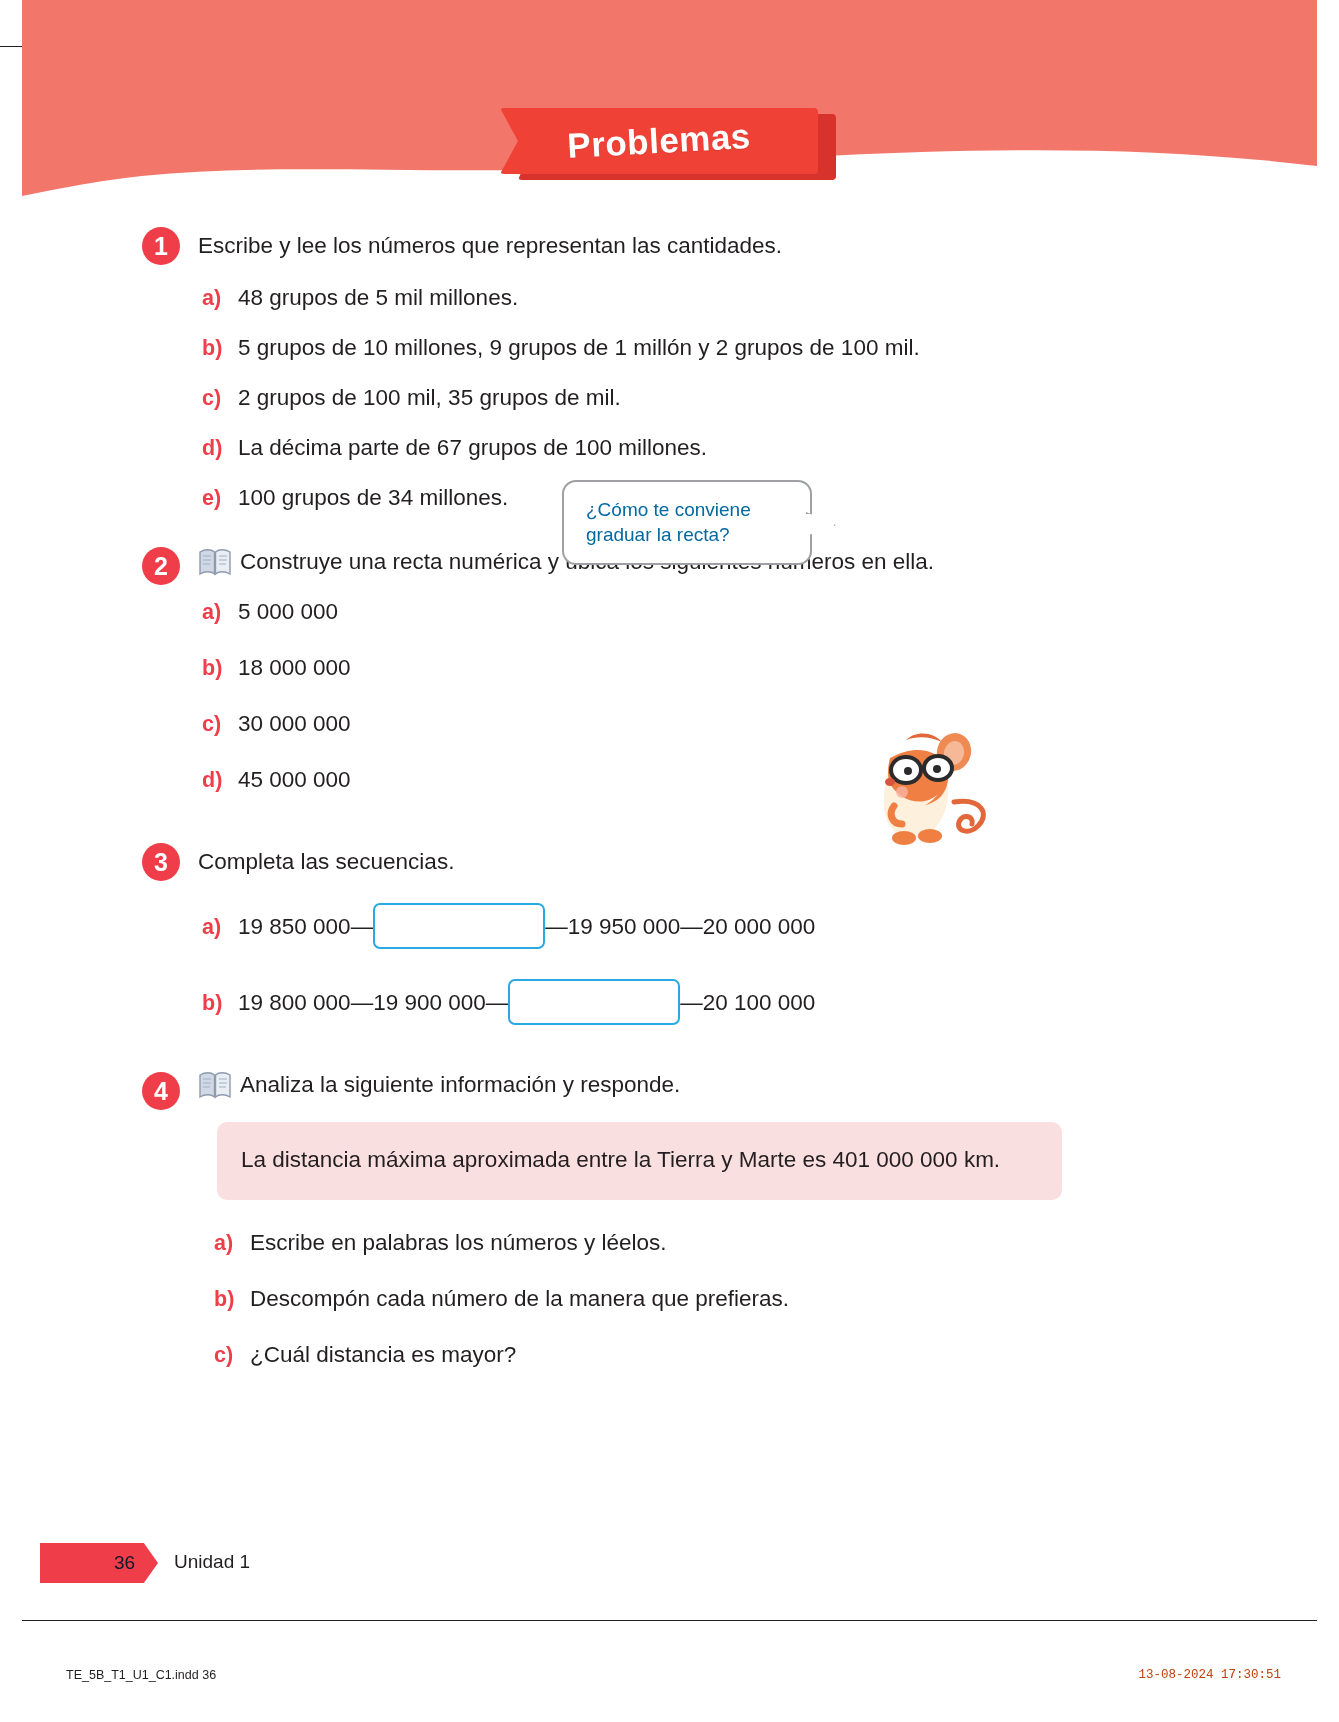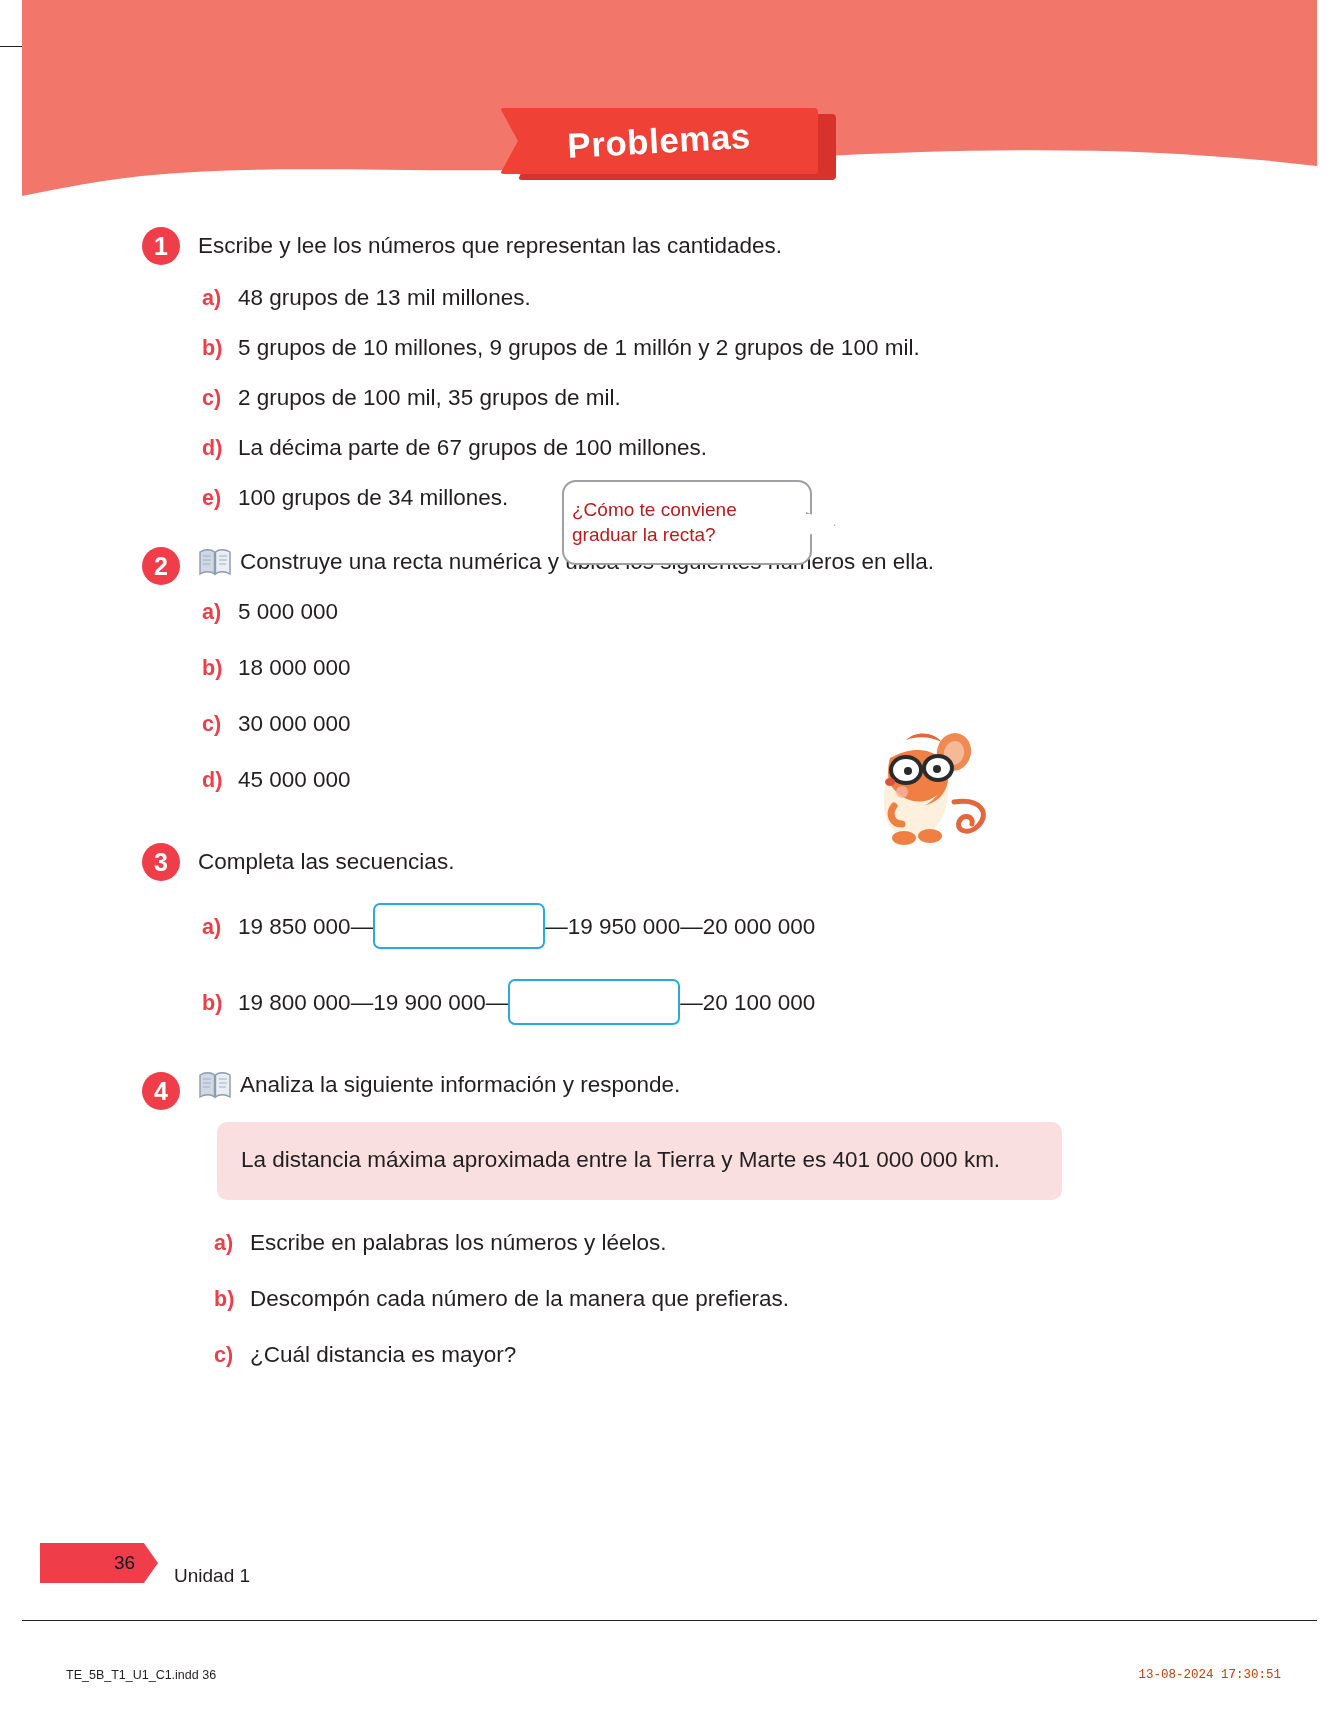--- a/index.html
+++ b/index.html
@@ -137,23 +137,23 @@
   
   .bubble {
     position: absolute;
     left: 540px;
     top: 480px;
     width: 250px;
     min-height: 80px;
     background: #ffffff;
     border: 2px solid #9ea0a3;
     border-radius: 14px;
-    padding: 16px 8px;
+    padding: 16px 22px;
     font-size: 19px;
-    color: #b91c1c;
+    color: #0369a1;
     line-height: 1.3;
   }
   .bubble:after {
     content: "";
     position: absolute;
     right: -26px; top: 30px;
     width: 28px; height: 22px;
     border-top: 2px solid #9ea0a3;
     border-right: 2px solid #9ea0a3;
     background: #fff;
@@ -206,21 +206,20 @@
     display: flex; align-items: center;
     color: #0f172a;
     font-size: 19px;
     padding-left: 74px;
   }
   .unit-label {
     position: absolute;
     left: 152px; top: 8px;
     font-size: 19px;
     color: #231f20;
-    margin-top: 14px;
   }
 
   .print-line {
     position: absolute;
     left: 22px;
     top: 1620px;
     width: 1295px;
     border-top: 1px solid #231f20;
   }
   .print-left {
@@ -264,21 +263,21 @@
 
   <div class="content">
 
     <div class="exercise" style="min-height:320px;">
       <div class="num-badge rounded" style="top:22px;">1</div>
       <div class="stem" style="padding-top:26px;">Escribe y lee los números que representan las cantidades.</div>
 
       <div class="items" style="margin-top:22px;">
         <div class="item">
           <span class="lbl">a)</span>
-          <span class="txt">48 grupos de 13 mil millones.</span>
+          <span class="txt">48 grupos de 5 mil millones.</span>
         </div>
         <div class="item">
           <span class="lbl">b)</span>
           <span class="txt">5 grupos de 10 millones, 9 grupos de 1 millón y 2 grupos de 100 mil.</span>
         </div>
         <div class="item">
           <span class="lbl">c)</span>
           <span class="txt">2 grupos de 100 mil, 35 grupos de mil.</span>
         </div>
         <div class="item">

